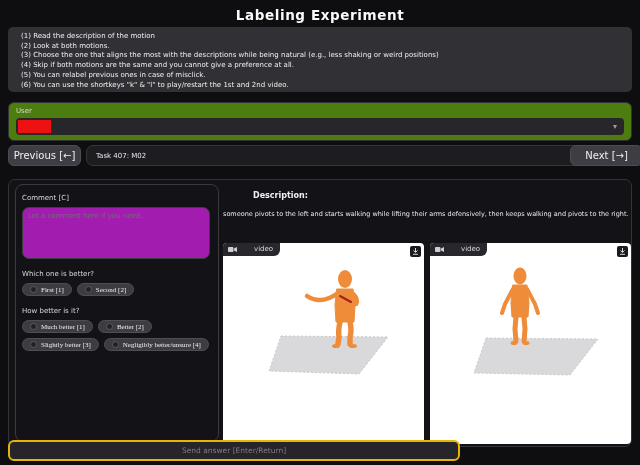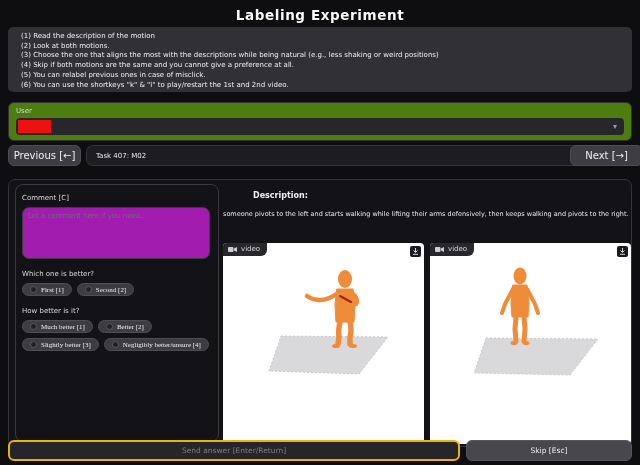--- a/index.html
+++ b/index.html
@@ -46,21 +46,21 @@
   .rcirc { width:7px; height:7px; border-radius:50%; background:#222226; border:1px solid #5a5a61; margin-right:4px; }
 
   .desc-label { position:absolute; left:213px; top:11px; font-size:8px; font-weight:600; color:#f0f0f2;padding-left:31px; }
   .desc-text  { position:absolute; left:214px; top:30px; width:406px; font-size:6.5px;
                 line-height:9px; color:#e9e9eb; }
 
   .video { position:absolute; top:63px; width:201px; height:201px; background:#ffffff;
            border-radius:4px; overflow:hidden; cursor:pointer; }
   .v1 { left:214px; } .v2 { left:421px; }
   .scene { position:absolute; inset:0; }
-  .vbadge { position:absolute; top:0; left:0; display:flex; align-items:center; gap:4px;
+  .vbadge { position:absolute; top:0; left:0; display:flex; align-items:center; gap:17px;
             background:rgba(22,22,26,.92); color:#d9d9dc; font-size:7px;
             padding:2px 7px 3px 5px; border-radius:0 0 6px 0; }
   .dl { position:absolute; top:3px; right:3px; width:11px; height:11px; background:#1b1b1f;
         border:none; border-radius:2px; display:flex; align-items:center; justify-content:center; cursor:pointer; }
 
   .send { position:absolute; left:8px; top:440px; width:452px; height:21px; background:#26262a;
           border:2px solid #eab308; border-radius:6px; color:#7d7d83; font-size:7.5px; font-family:inherit; }
   .skip { position:absolute; left:466px; top:440px; width:166px; height:21px; background:#47474d;
           border:1px solid #55555b; border-radius:6px; color:#f2f2f4; font-size:7.5px; font-family:inherit; cursor:pointer; }
 </style>
@@ -190,15 +190,14 @@
       <button class="dl">
         <svg width="7" height="7" viewBox="0 0 7 7">
           <path d="M3.5,0 V4 M1.5,2.5 L3.5,4.5 L5.5,2.5 M1,6.3 H6" stroke="#d8d8db" stroke-width="1" fill="none"></path>
         </svg>
       </button>
     </div>
 
   </div>
 
   <button class="send" disabled="">Send answer [Enter/Return]</button>
-  <button class="skip">Skip [Esc]</button>
 
 </div>
 
 </body></html>

